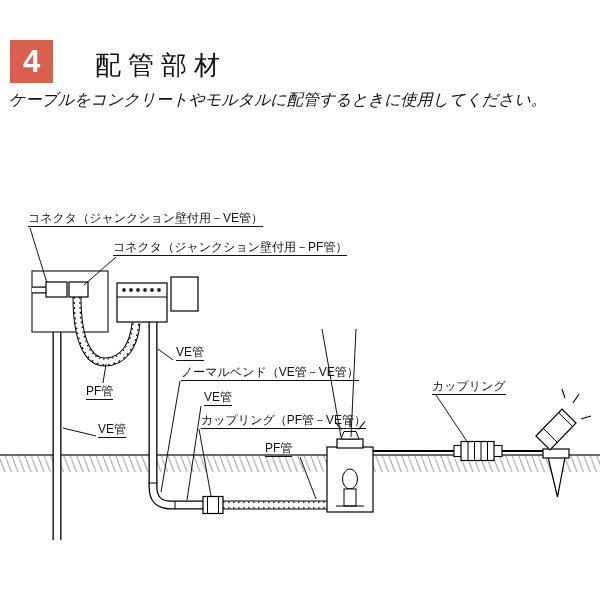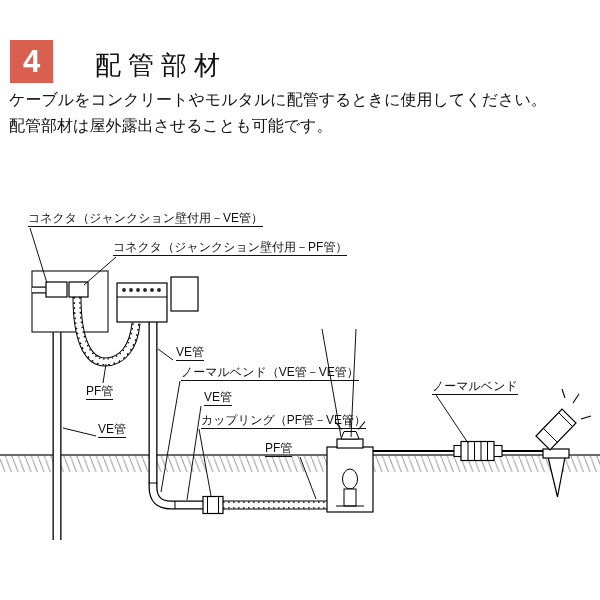--- a/index.html
+++ b/index.html
@@ -4,35 +4,34 @@
 <style>
   * { margin:0; padding:0; box-sizing:border-box; }
   html,body { width:600px; height:600px; background:#ffffff;
     font-family:"Liberation Sans","DejaVu Sans",sans-serif; }
   .page { position:relative; width:600px; height:600px; background:#fff; overflow:hidden; color:#111; }
   .badge { position:absolute; left:10px; top:40px; width:43px; height:43px;
     background:var(--accent,#d9604e); color:#fff; font-size:31px; font-weight:bold;
     display:flex; align-items:center; justify-content:center; }
   .title { position:absolute; left:95px; top:48px; font-size:26px; font-weight:normal;
     letter-spacing:7px; }
-  .desc { position:absolute; left:9px; top:87px; font-size:16px; line-height:26px; white-space:nowrap; }
+  .desc { position:absolute; left:9px; top:87px; font-size:16px; line-height:26px; white-space:nowrap;font-style:italic; }
   .layer { position:absolute; left:0; top:0; }
   .lbl { position:absolute; font-size:12px; line-height:14px; white-space:nowrap;
     border-bottom:1px solid #111; padding-bottom:1px; z-index:3; }
 </style>
 </head>
 <body>
 
 <div class="page">
 
   <div class="badge">4</div>
   <div class="title">配管部材</div>
   <div class="desc">
     <span>ケーブルをコンクリートやモルタルに配管するときに使用してください。</span><br>
-    <span>配管部材は屋外露出させることも可能です。</span>
   </div>
 
   <svg class="layer" width="600" height="600" viewBox="0 0 600 600">
     <defs>
       <pattern id="hatch" width="6.5" height="17" patternUnits="userSpaceOnUse">
         <line x1="0" y1="0" x2="6.5" y2="17" stroke="#9c9c9c" stroke-width="1"></line>
       </pattern>
     </defs>
 
     <g>
@@ -152,15 +151,15 @@
 
   <div class="lbl" style="left:113px; top:240px">コネクタ（ジャンクション壁付用－PF管）</div>
   <div class="lbl" style="left:28px;  top:211px">コネクタ（ジャンクション壁付用－VE管）</div>
   <div class="lbl" style="left:176px; top:345px">VE管</div>
   <div class="lbl" style="left:181px; top:365px">ノーマルベンド（VE管－VE管）</div>
   <div class="lbl" style="left:204px; top:390px">VE管</div>
   <div class="lbl" style="left:201px; top:413px">カップリング（PF管－VE管）</div>
   <div class="lbl" style="left:86px;  top:384px">PF管</div>
   <div class="lbl" style="left:98px;  top:422px">VE管</div>
   <div class="lbl" style="left:265px; top:441px">PF管</div>
-  <div class="lbl" style="left:432px; top:379px">ノーマルベンド</div>
+  <div class="lbl" style="left:432px; top:379px">カップリング</div>
 
 </div>
 
 </body></html>

